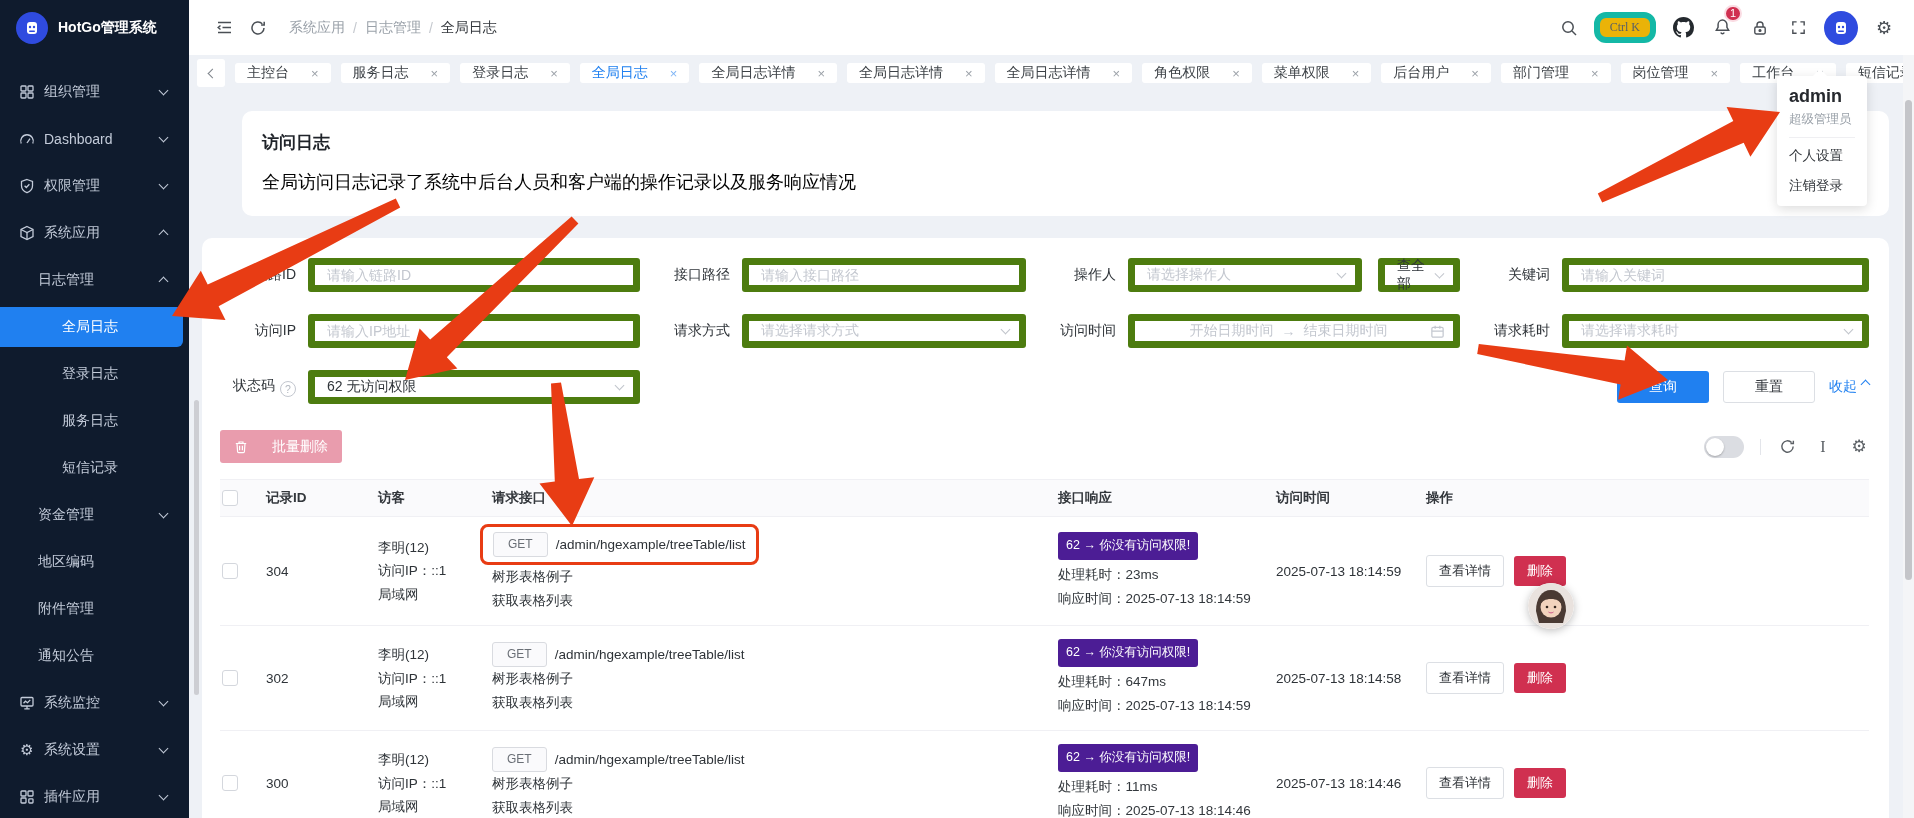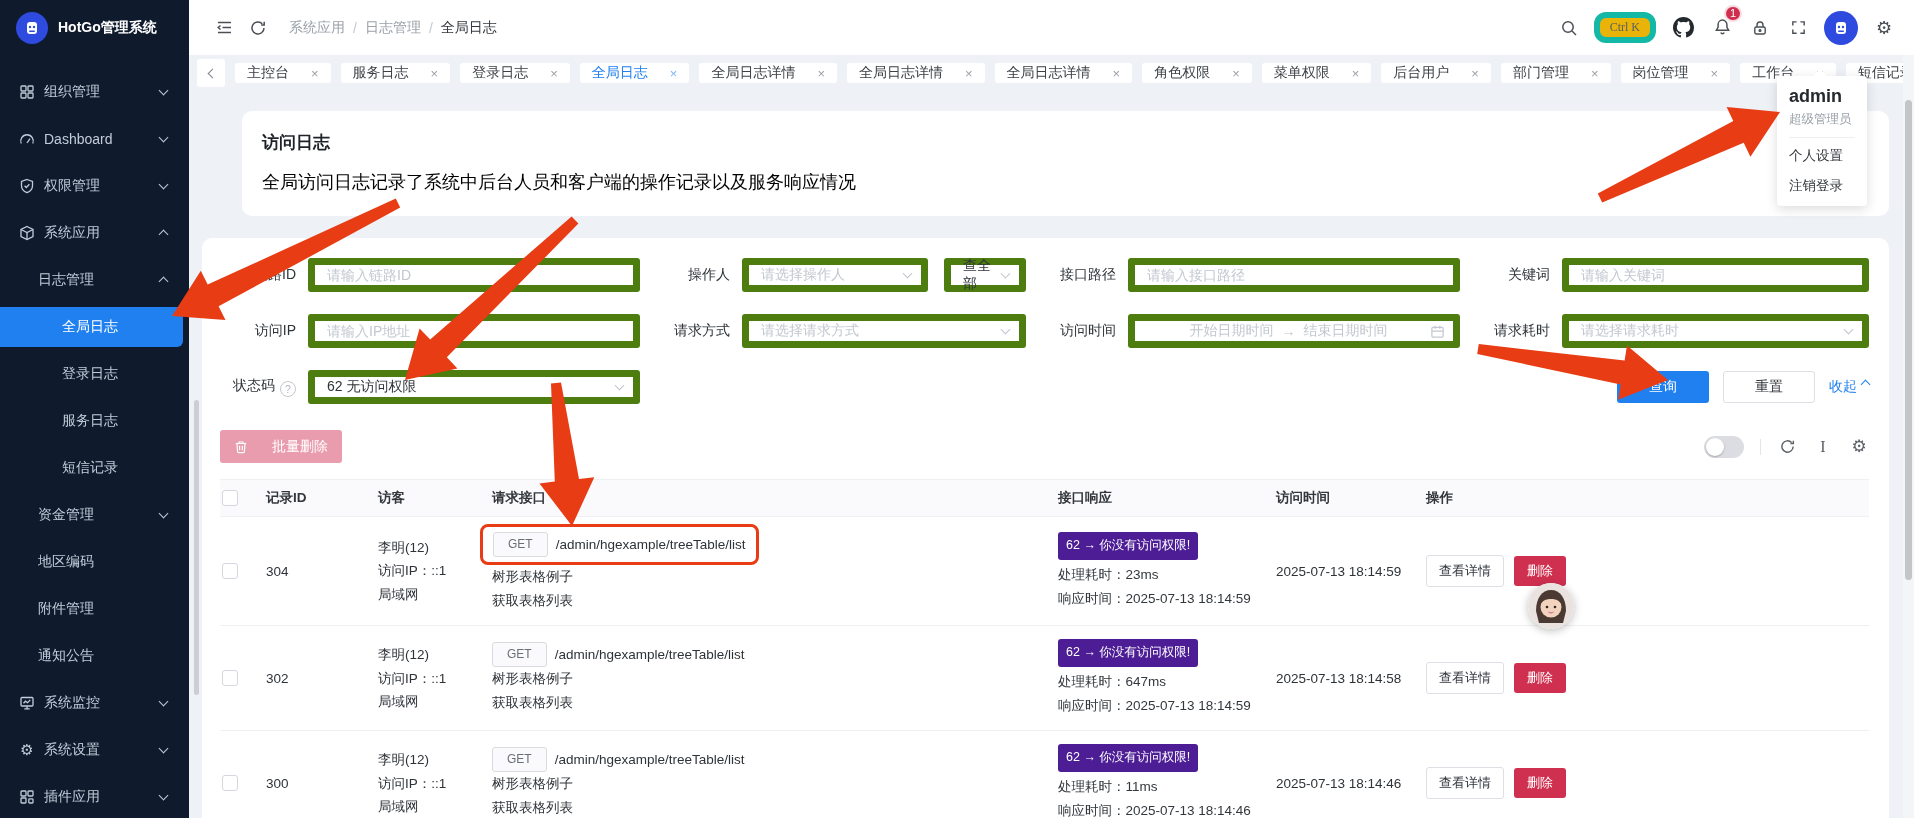--- a/index.html
+++ b/index.html
@@ -378,33 +378,33 @@
   </section>
 
   <section class="card main-card">
 
     <div class="fgrid">
       <div class="f-item">
         <span class="f-label">链路ID</span>
         <input class="inp" placeholder="请输入链路ID" style="">
       </div>
       <div class="f-item">
+        <span class="f-label">接口路径</span>
+        <input class="inp" placeholder="请输入接口路径" style="">
+      </div>
+      <div class="f-item">
         <span class="f-label">操作人</span>
         <span class="sel">
             <span class="ph">请选择操作人</span>
             <span class="chv down"></span>
           </span>
         <span class="sel small">
             <span class="val">查全部</span>
             <span class="chv down"></span>
           </span>
-      </div>
-      <div class="f-item">
-        <span class="f-label">接口路径</span>
-        <input class="inp" placeholder="请输入接口路径" style="">
       </div>
       <div class="f-item">
         <span class="f-label">关键词</span>
         <input class="inp" placeholder="请输入关键词" style="">
       </div>
 
       <div class="f-item">
         <span class="f-label">访问IP</span>
         <input class="inp" placeholder="请输入IP地址" style="">
       </div>

